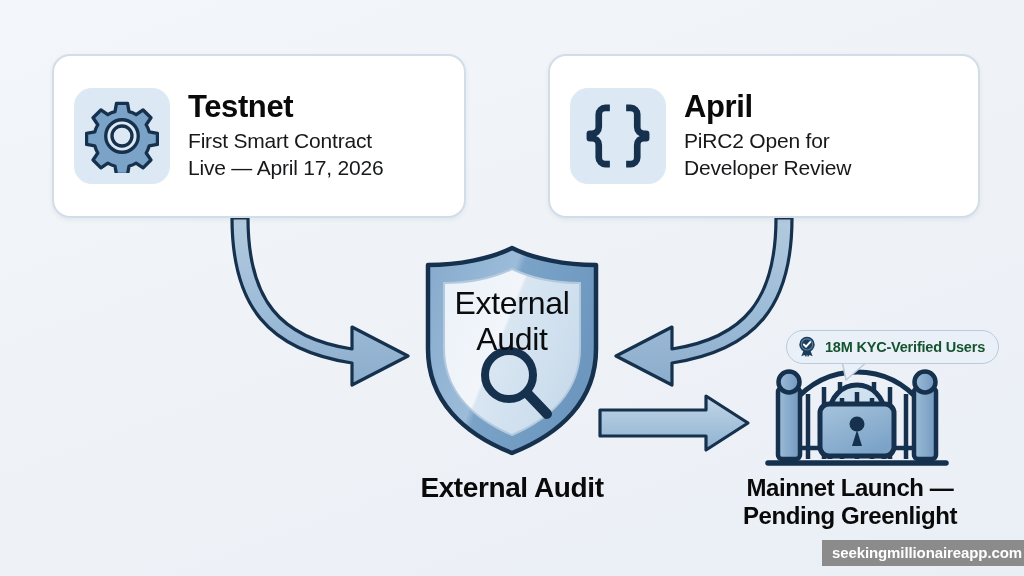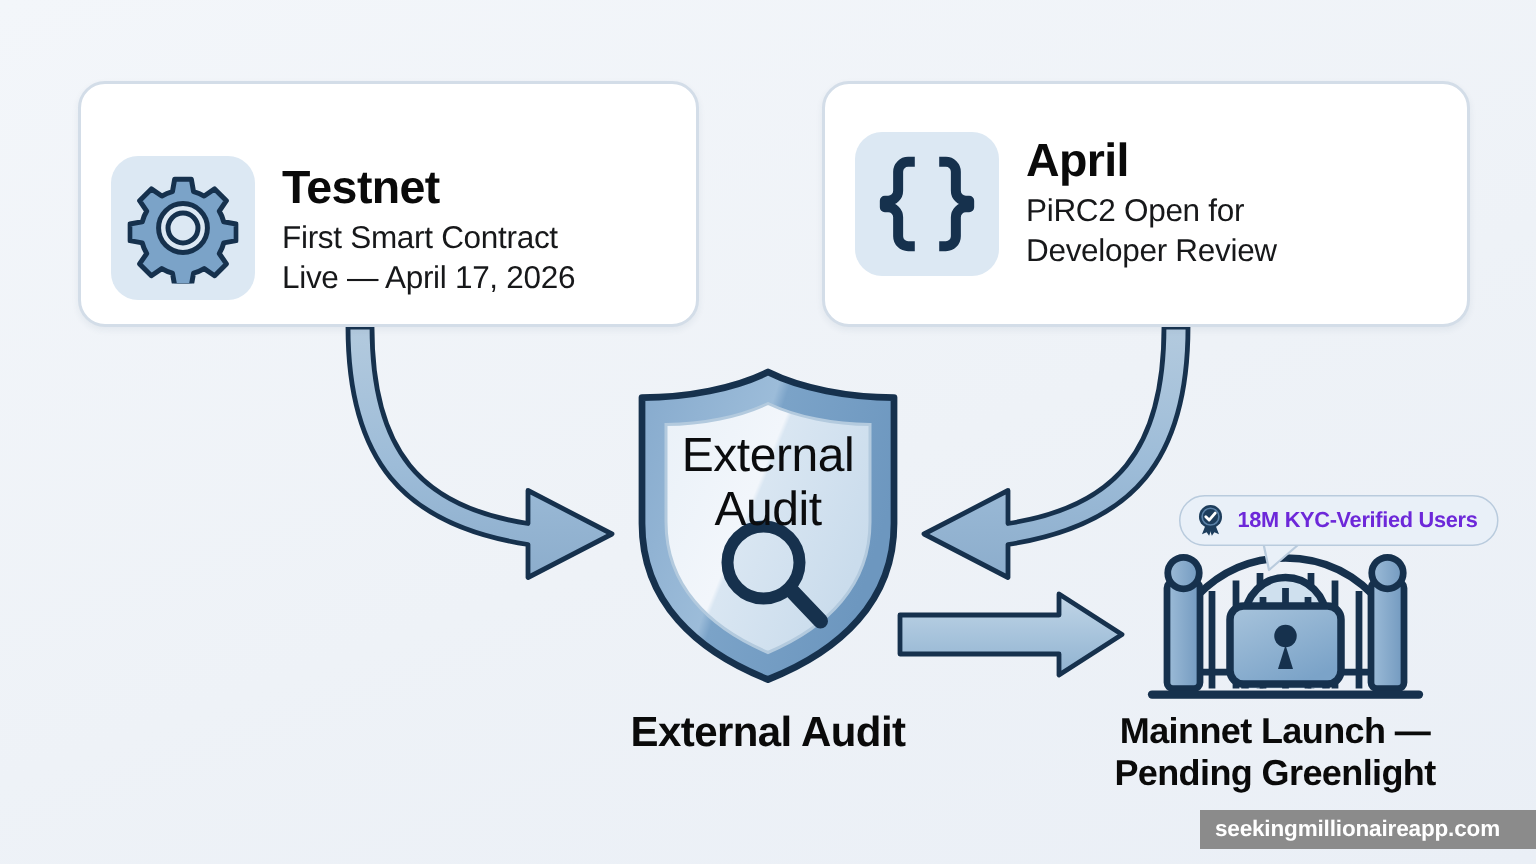--- a/index.html
+++ b/index.html
@@ -26,21 +26,21 @@
     box-sizing: border-box;
     background: #ffffff;
     border: 2px solid #d3dde8;
     border-radius: 18px;
     display: flex;
     align-items: center;
     padding: 16px 20px;
     gap: 18px;
     box-shadow: 0 2px 5px rgba(40, 65, 95, 0.07);
   }
-  #card-testnet { left: 52px;  top: 54px; width: 414px; height: 164px; align-items: flex-end; }
+  #card-testnet { left: 52px;  top: 54px; width: 414px; height: 164px; }
   #card-github  { left: 548px; top: 54px; width: 432px; height: 164px; }
 
   .icon-tile {
     flex: 0 0 auto;
     width: 96px;
     height: 96px;
     border-radius: 18px;
     background: #dce8f3;
     display: flex;
     align-items: center;
@@ -119,21 +119,21 @@
     align-items: center;
     gap: 7px;
     padding: 0 13px 0 9px;
     background: #e9f0f8;
     border: 1.5px solid #b9cbdd;
     border-radius: 17px;
   }
   #kyc-badge .kyc-text {
     font-size: 14.5px;
     font-weight: bold;
-    color: #6d28d9;
+    color: #14532d;
     letter-spacing: -0.2px;
     white-space: nowrap;
   }
   #kyc-tail { position: absolute; left: 840px; top: 360px; }
 
   
   .arrow-layer {
     position: absolute;
     inset: 0;
     pointer-events: none;
@@ -142,21 +142,21 @@
   
   #watermark {
     position: absolute;
     right: 0;
     bottom: 10px;
     background: #8b8b8b;
     color: #ffffff;
     font-size: 15px;
     font-weight: bold;
     letter-spacing: -0.1px;
-    padding: 4px 24px 5px 10px;
+    padding: 4px 2px 5px 10px;
   }
 </style>
 </head>
 <body>
 
 <div id="stage">
 
   <svg class="arrow-layer" width="1024" height="576" viewBox="0 0 1024 576">
     <defs>
       <linearGradient id="arrowGrad" x1="0" y1="0" x2="0" y2="1">

